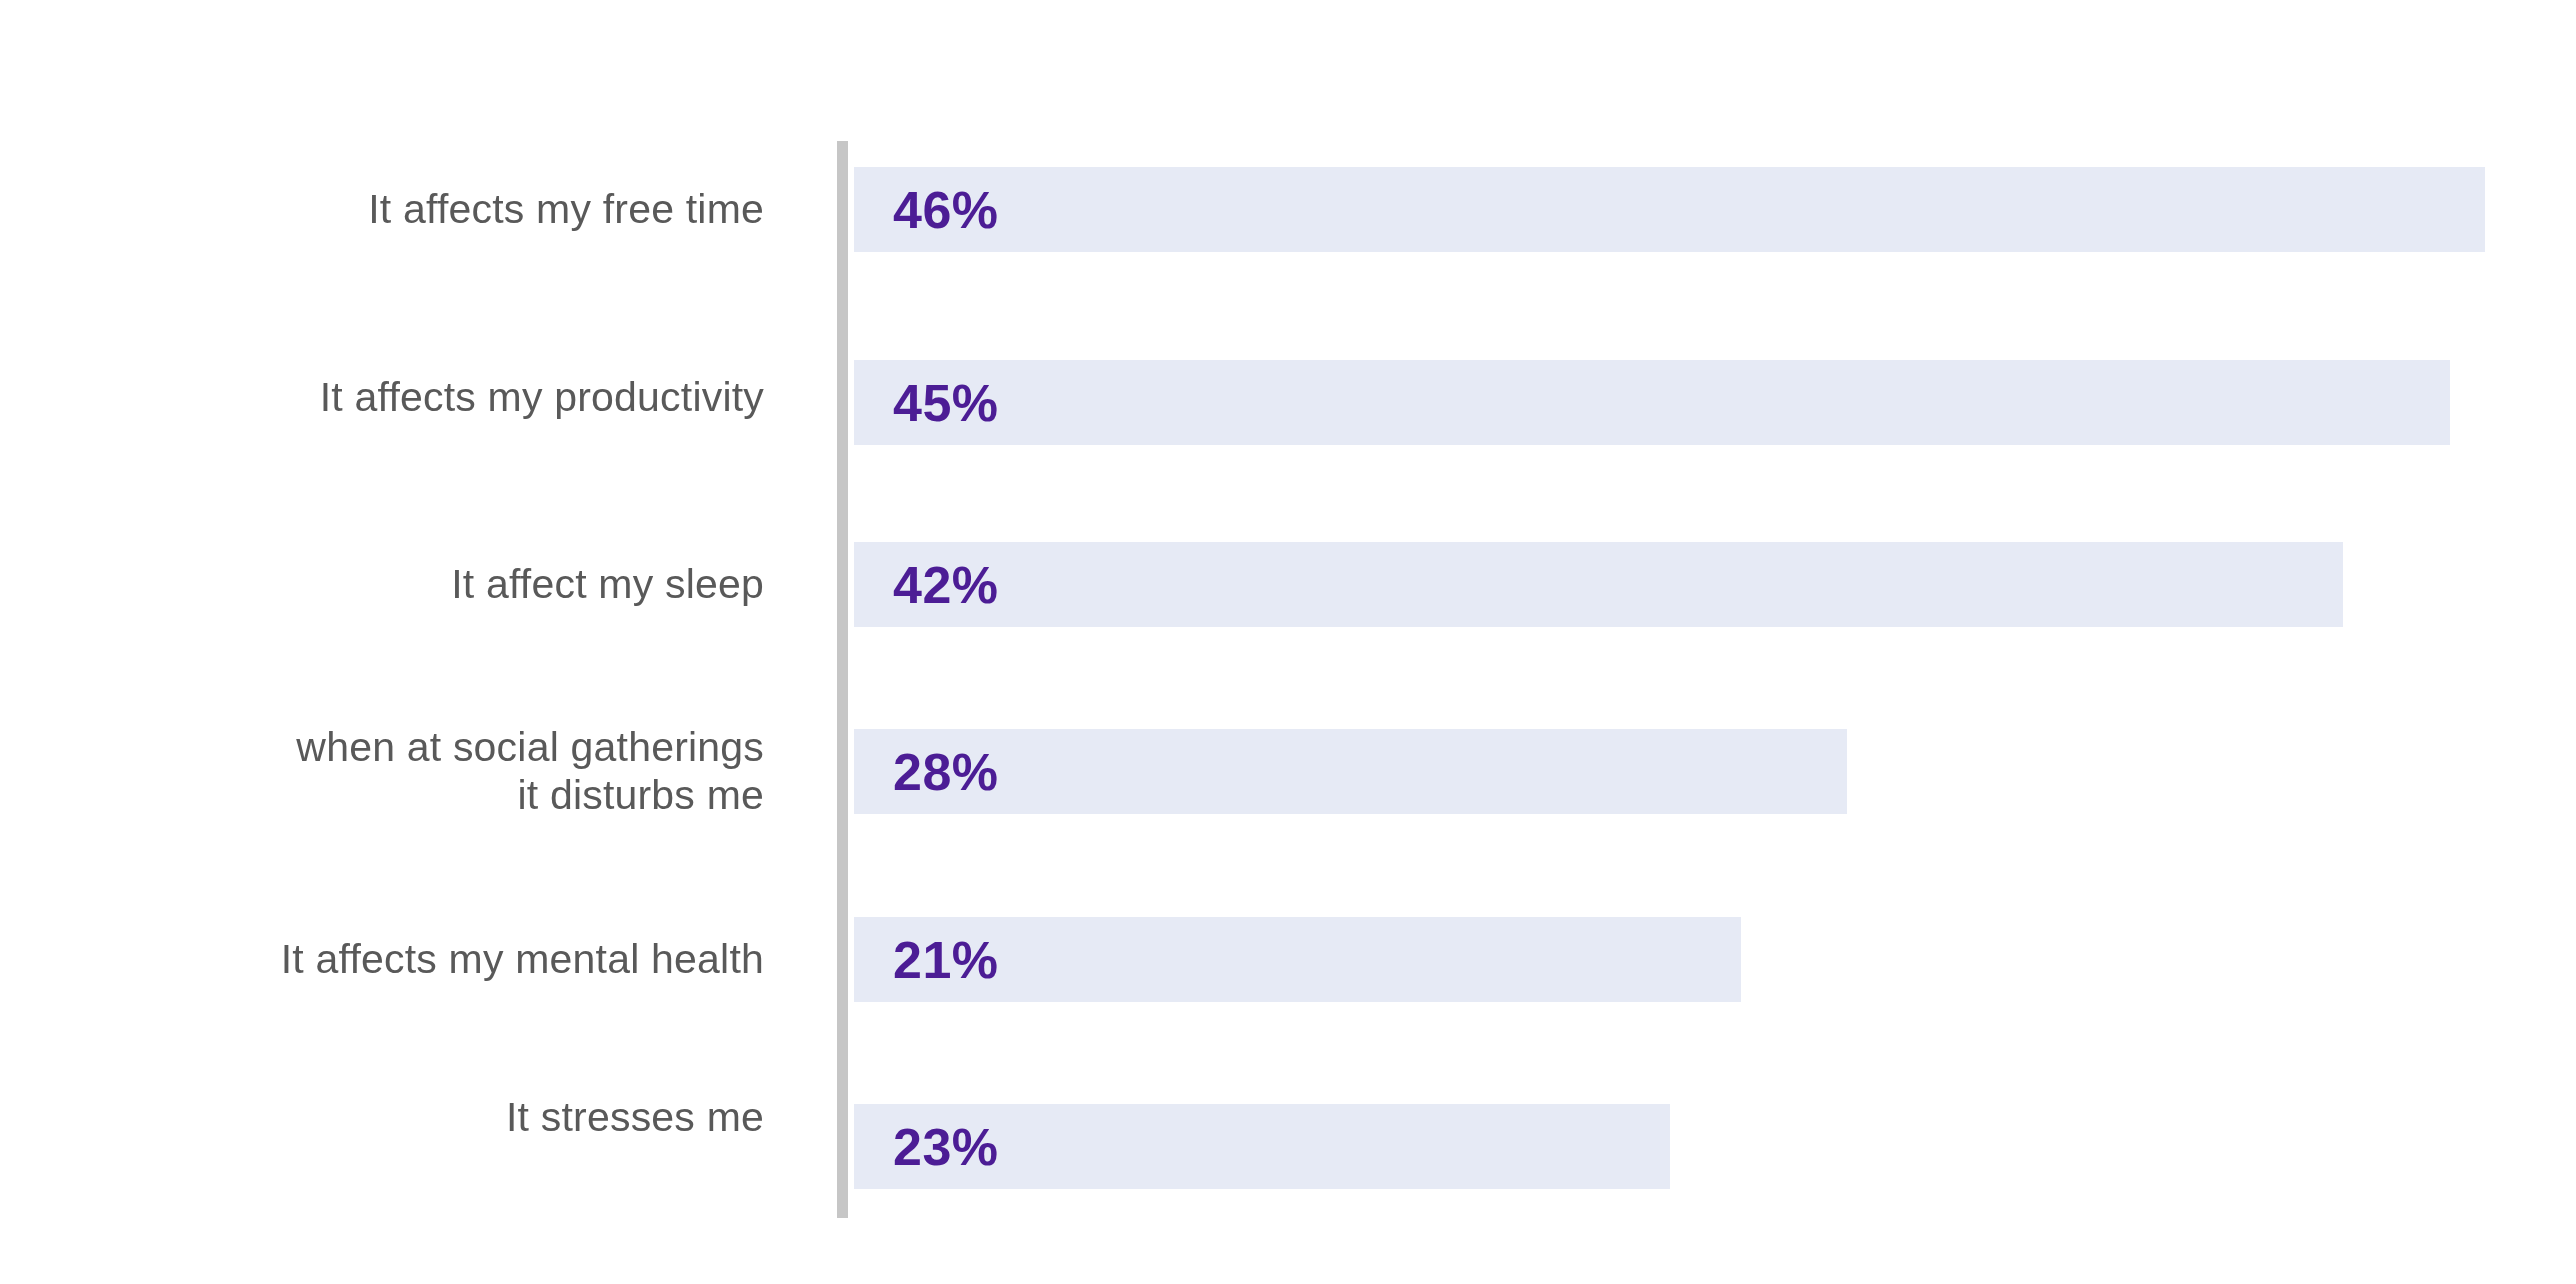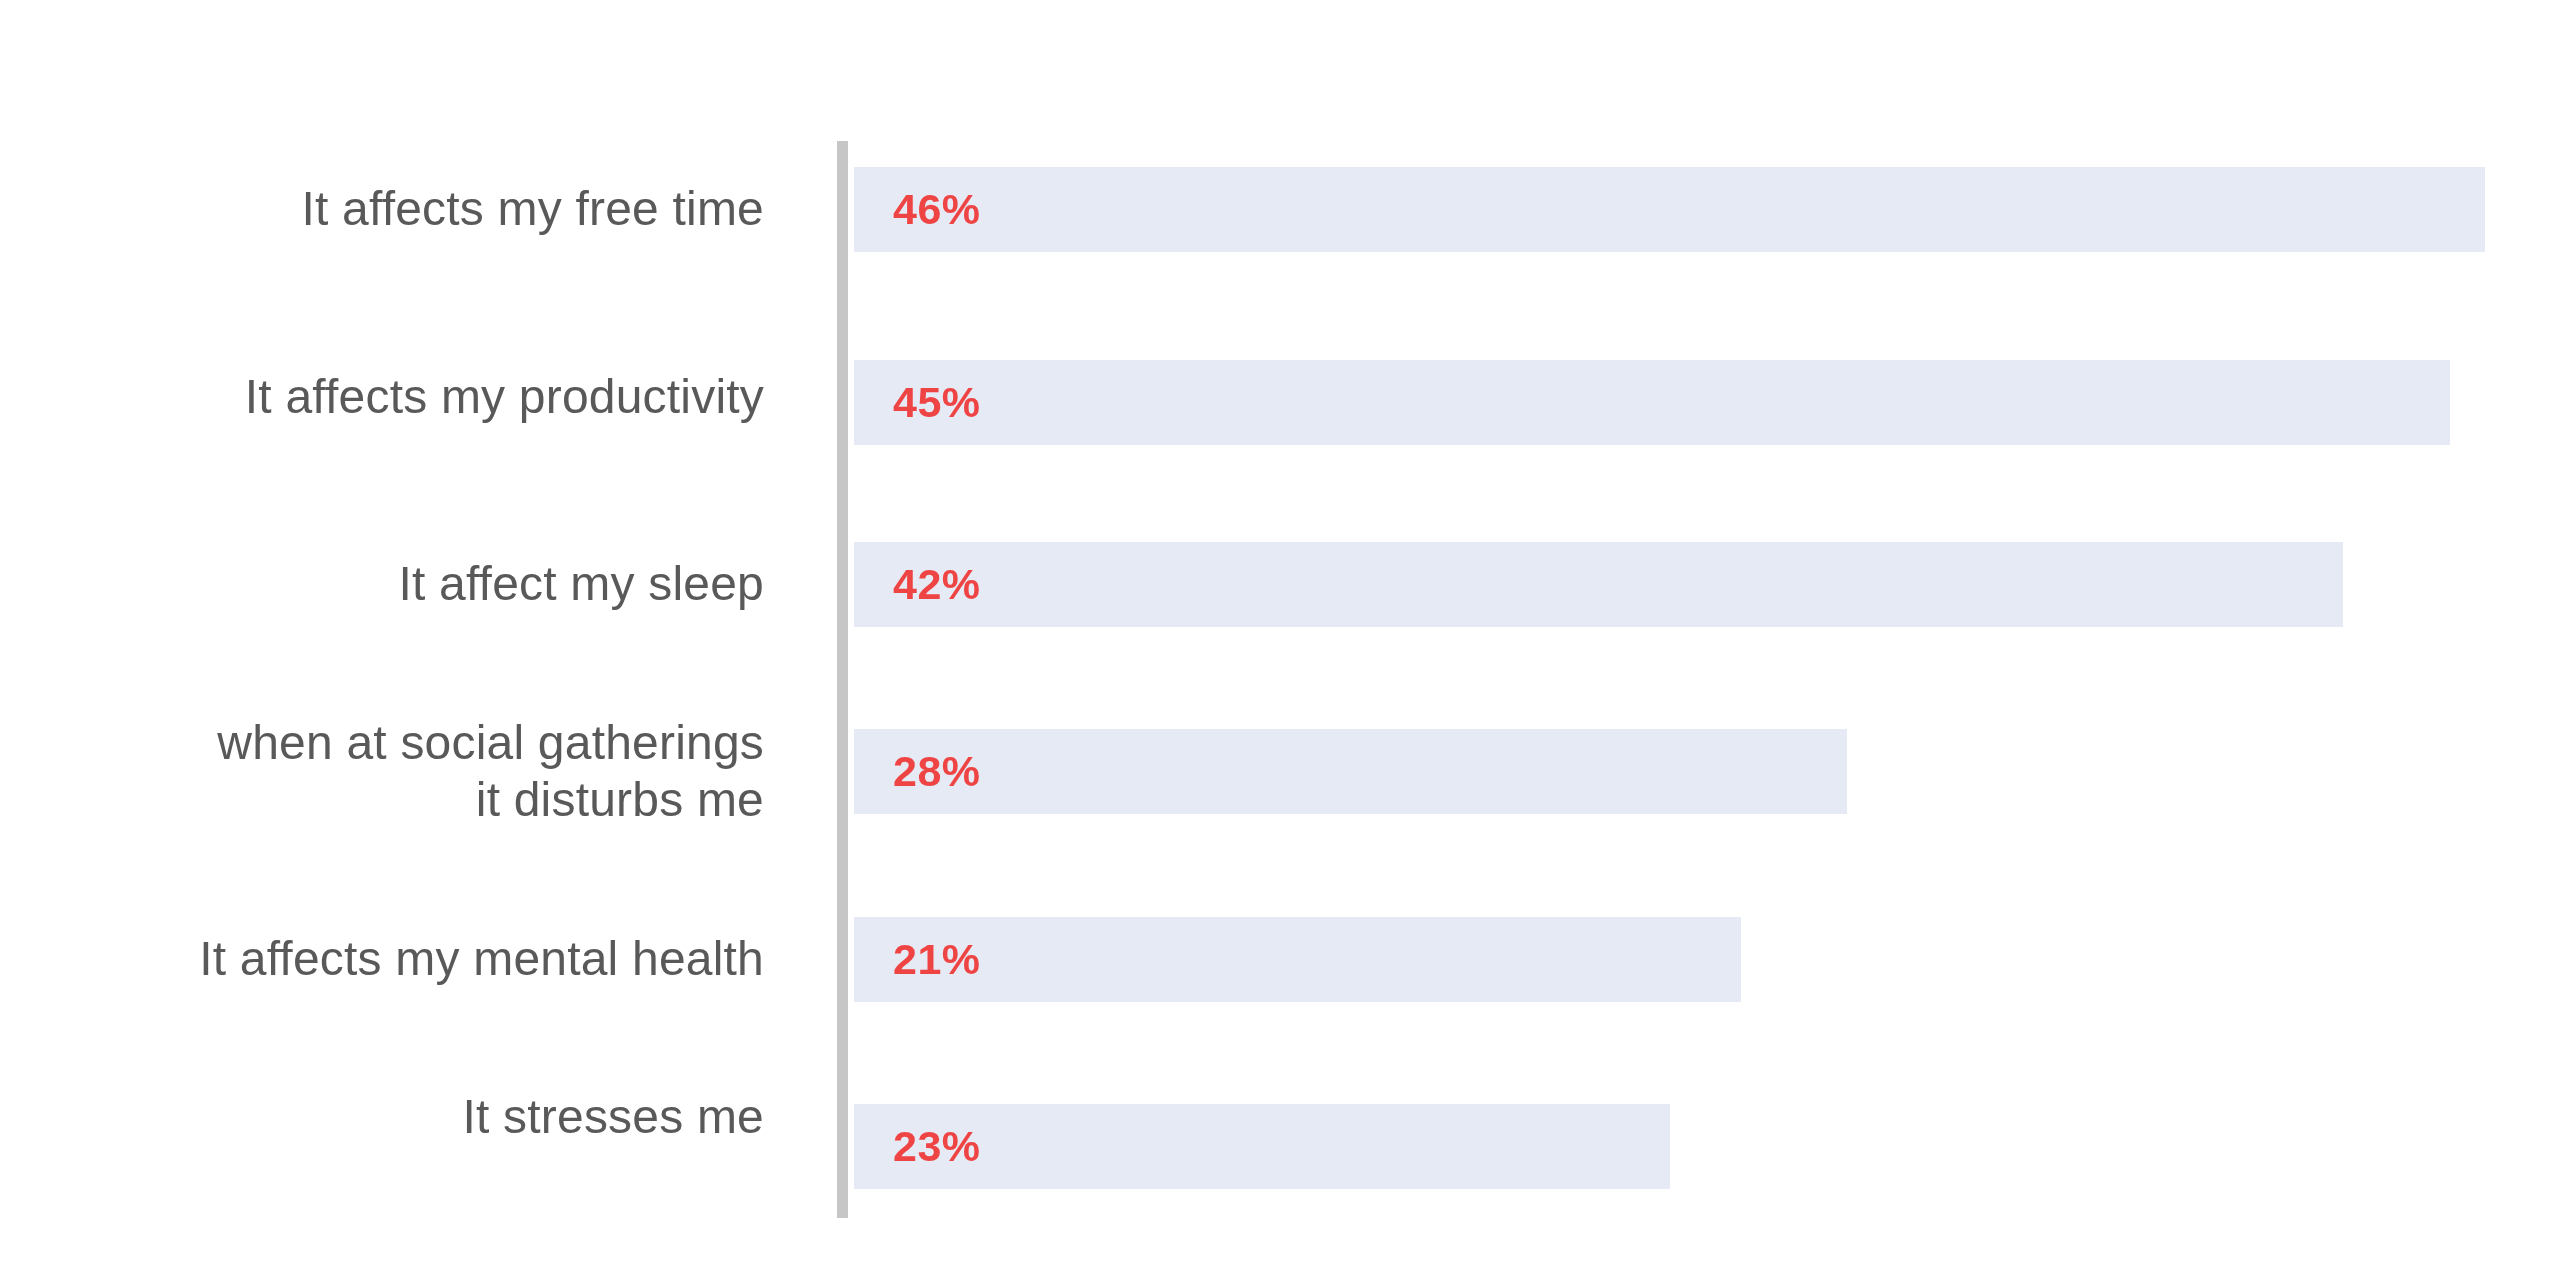--- a/index.html
+++ b/index.html
@@ -25,21 +25,21 @@
     top: 0;
     width: 764px;
     height: 1284px;
   }
   .cat-label {
     position: absolute;
     right: 0;
     width: 764px;
     text-align: right;
     color: #595959;
-    font-size: 48px;
+    font-size: 41px;
     line-height: 1.17;
     font-weight: 400;
     letter-spacing: 0.2px;
     white-space: pre-line;
     display: flex;
     flex-direction: column;
     justify-content: center;
     align-items: flex-end;
   }
   .cat-label .line {
@@ -75,22 +75,22 @@
     height: 100%;
     background: #e6eaf5;
   }
   .bar-value {
     position: absolute;
     left: 39px;
     top: 0;
     height: 100%;
     display: flex;
     align-items: center;
-    color: #ef4444;
-    font-size: 43px;
+    color: #4c1d95;
+    font-size: 52px;
     font-weight: bold;
     letter-spacing: 0.5px;
     white-space: nowrap;
   }
 </style>
 </head>
 <body>
 
 <div id="chart-root">
 

